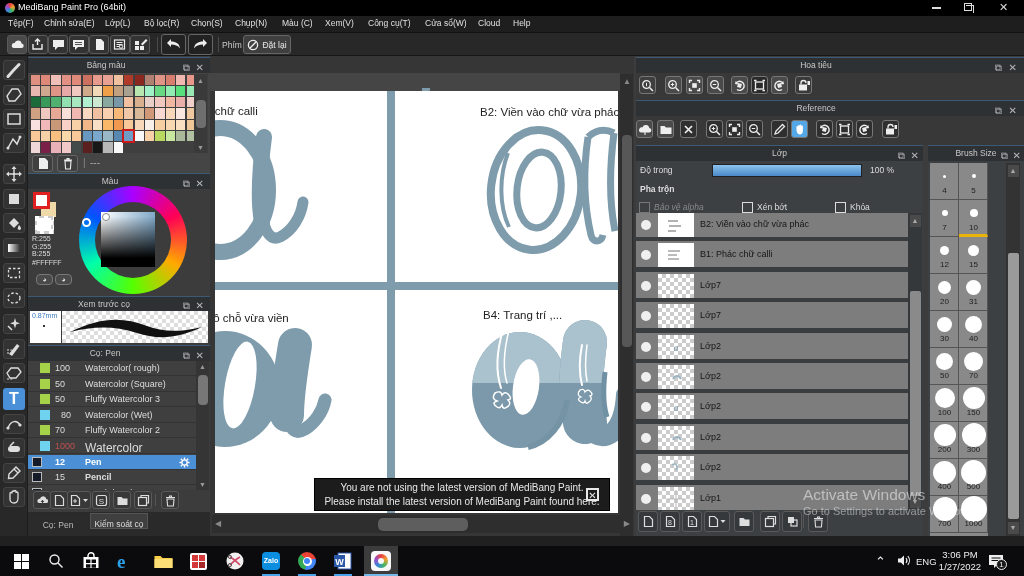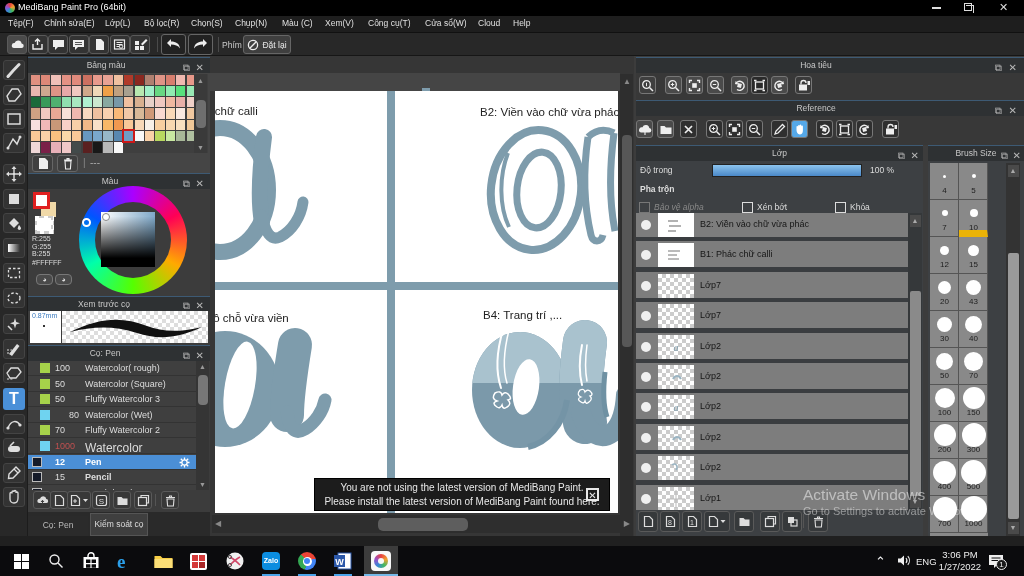--- a/index.html
+++ b/index.html
@@ -387,21 +387,21 @@
 <div class="abs" style="left:27px;top:2px;color:#ddd;font-size:9px;font-weight:normal;">50</div>
 <div class="abs" style="left:57px;top:2px;color:#ddd;font-size:9px;font-weight:normal;">Watercolor (Square)</div>
 </div>
 <div class="abs" style="left:0;top:31px;width:168px;height:14.6px;border-bottom:1px solid #333;">
 <div class="abs" style="left:12px;top:2px;width:10px;height:10px;background:#a6d24a;"></div>
 <div class="abs" style="left:27px;top:2px;color:#ddd;font-size:9px;font-weight:normal;">50</div>
 <div class="abs" style="left:57px;top:2px;color:#ddd;font-size:9px;font-weight:normal;">Fluffy Watercolor 3</div>
 </div>
 <div class="abs" style="left:0;top:47px;width:168px;height:14.6px;border-bottom:1px solid #333;">
 <div class="abs" style="left:12px;top:2px;width:10px;height:10px;background:#6fd3f0;"></div>
-<div class="abs" style="left:41px;top:2px;color:#ddd;font-size:9px;font-weight:normal;">80</div>
+<div class="abs" style="left:33px;top:2px;color:#ddd;font-size:9px;font-weight:normal;">80</div>
 <div class="abs" style="left:57px;top:2px;color:#ddd;font-size:9px;font-weight:normal;">Watercolor (Wet)</div>
 </div>
 <div class="abs" style="left:0;top:62px;width:168px;height:14.6px;border-bottom:1px solid #333;">
 <div class="abs" style="left:12px;top:2px;width:10px;height:10px;background:#a6d24a;"></div>
 <div class="abs" style="left:27px;top:2px;color:#ddd;font-size:9px;font-weight:normal;">70</div>
 <div class="abs" style="left:57px;top:2px;color:#ddd;font-size:9px;font-weight:normal;">Fluffy Watercolor 2</div>
 </div>
 <div class="abs" style="left:0;top:78px;width:168px;height:14.6px;border-bottom:1px solid #333;">
 <div class="abs" style="left:12px;top:2px;width:10px;height:10px;background:#6fd3f0;"></div>
 <div class="abs" style="left:27px;top:2px;color:#c05050;font-size:9px;font-weight:normal;">1000</div>
@@ -471,21 +471,21 @@
     </div>
 <div class="abs btn" style="left:133px;top:146px;width:18px;height:18px;background:#383838;border-color:#5a5a5a;">
       <svg width="13" height="13" viewBox="0 0 13 13">
         <path d="M2 3.5h9M5.5 3.5V2h2v1.5M3 5h7l-.6 7H3.6z" fill="none" stroke="#ddd" stroke-width="1.1"></path>
       </svg>
     </div>
 <div class="abs" style="left:127px;top:149px;width:1px;height:12px;background:#555;"></div>
 </div>
 <div class="abs" style="left:28px;top:512px;width:182px;height:24px;background:#2a2a2a;">
 <div class="abs" style="left:0;top:4px;width:60px;height:20px;background:#2b2b2b;color:#bbb;font-size:8.5px;text-align:center;line-height:19px;">Cọ: Pen</div>
-<div class="abs" style="left:62px;top:1px;width:58px;height:23px;background:#3f3f3f;color:#ddd;font-size:8.5px;text-align:center;line-height:20px;border:1px solid #555;">Kiểm soát cọ</div>
+<div class="abs" style="left:62px;top:1px;width:58px;height:16px;background:#3f3f3f;color:#ddd;font-size:8.5px;text-align:center;line-height:20px;border:1px solid #555;">Kiểm soát cọ</div>
 </div>
 <div class="abs" style="left:210px;top:56px;width:424px;height:490px;background:#363636;">
 <div class="abs" style="left:0;top:17px;width:410px;height:18px;background:#454545;"></div>
     <div class="abs" style="left:212px;top:32px;width:8px;height:8px;background:#7e9cac;"></div>
 <div class="abs" style="left:5px;top:35px;width:403px;height:422px;background:#fff;overflow:hidden;">
 <div class="abs" style="left:172px;top:0;width:8px;height:422px;background:#7e9cac;"></div>
 <div class="abs" style="left:0;top:191px;width:403px;height:8px;background:#7e9cac;"></div>
 <div class="abs" style="left:-50px;top:14px;color:#222;font-size:11.5px;">B1: Phác chữ calli</div>
 <div class="abs" style="left:265px;top:15px;color:#222;font-size:11.5px;">B2: Viền vào chữ vừa phác</div>
 <div class="abs" style="left:-29px;top:221px;color:#222;font-size:11.5px;">B3: Tô chỗ vừa viền</div>
@@ -849,39 +849,39 @@
 <div class="abs" style="left:0;top:23px;width:29px;text-align:center;color:#1e1e1e;font-size:8px;">4</div>
 </div>
 <div class="abs" style="left:29px;top:0px;width:29px;height:37px;border-right:1px solid #555;border-bottom:1px solid #555;">
 <div class="abs" style="left:12.5px;top:11.0px;width:4px;height:4px;border-radius:50%;background:#fff;"></div>
 <div class="abs" style="left:0;top:23px;width:29px;text-align:center;color:#1e1e1e;font-size:8px;">5</div>
 </div>
 <div class="abs" style="left:0px;top:37px;width:29px;height:37px;border-right:1px solid #555;border-bottom:1px solid #555;">
 <div class="abs" style="left:11.5px;top:10.0px;width:6px;height:6px;border-radius:50%;background:#fff;"></div>
 <div class="abs" style="left:0;top:23px;width:29px;text-align:center;color:#1e1e1e;font-size:8px;">7</div>
 </div>
-<div class="abs" style="left:29px;top:37px;width:29px;height:37px;border-right:1px solid #555;border-bottom:7px solid #eab308;">
+<div class="abs" style="left:29px;top:37px;width:29px;height:37px;border-right:1px solid #555;border-bottom:3px solid #eab308;">
 <div class="abs" style="left:10.5px;top:9.0px;width:8px;height:8px;border-radius:50%;background:#fff;"></div>
 <div class="abs" style="left:0;top:23px;width:29px;text-align:center;color:#1e1e1e;font-size:8px;">10</div>
 </div>
 <div class="abs" style="left:0px;top:74px;width:29px;height:37px;border-right:1px solid #555;border-bottom:1px solid #555;">
 <div class="abs" style="left:10.0px;top:8.5px;width:9px;height:9px;border-radius:50%;background:#fff;"></div>
 <div class="abs" style="left:0;top:23px;width:29px;text-align:center;color:#1e1e1e;font-size:8px;">12</div>
 </div>
 <div class="abs" style="left:29px;top:74px;width:29px;height:37px;border-right:1px solid #555;border-bottom:1px solid #555;">
 <div class="abs" style="left:9.0px;top:7.5px;width:11px;height:11px;border-radius:50%;background:#fff;"></div>
 <div class="abs" style="left:0;top:23px;width:29px;text-align:center;color:#1e1e1e;font-size:8px;">15</div>
 </div>
 <div class="abs" style="left:0px;top:111px;width:29px;height:37px;border-right:1px solid #555;border-bottom:1px solid #555;">
 <div class="abs" style="left:8.0px;top:6.5px;width:13px;height:13px;border-radius:50%;background:#fff;"></div>
 <div class="abs" style="left:0;top:23px;width:29px;text-align:center;color:#1e1e1e;font-size:8px;">20</div>
 </div>
 <div class="abs" style="left:29px;top:111px;width:29px;height:37px;border-right:1px solid #555;border-bottom:1px solid #555;">
 <div class="abs" style="left:7.0px;top:5.5px;width:15px;height:15px;border-radius:50%;background:#fff;"></div>
-<div class="abs" style="left:0;top:23px;width:29px;text-align:center;color:#1e1e1e;font-size:8px;">43</div>
+<div class="abs" style="left:0;top:23px;width:29px;text-align:center;color:#1e1e1e;font-size:8px;">31</div>
 </div>
 <div class="abs" style="left:0px;top:148px;width:29px;height:37px;border-right:1px solid #555;border-bottom:1px solid #555;">
 <div class="abs" style="left:7.0px;top:5.5px;width:15px;height:15px;border-radius:50%;background:#fff;"></div>
 <div class="abs" style="left:0;top:23px;width:29px;text-align:center;color:#1e1e1e;font-size:8px;">30</div>
 </div>
 <div class="abs" style="left:29px;top:148px;width:29px;height:37px;border-right:1px solid #555;border-bottom:1px solid #555;">
 <div class="abs" style="left:6.0px;top:4.5px;width:17px;height:17px;border-radius:50%;background:#fff;"></div>
 <div class="abs" style="left:0;top:23px;width:29px;text-align:center;color:#1e1e1e;font-size:8px;">40</div>
 </div>
 <div class="abs" style="left:0px;top:185px;width:29px;height:37px;border-right:1px solid #555;border-bottom:1px solid #555;">

